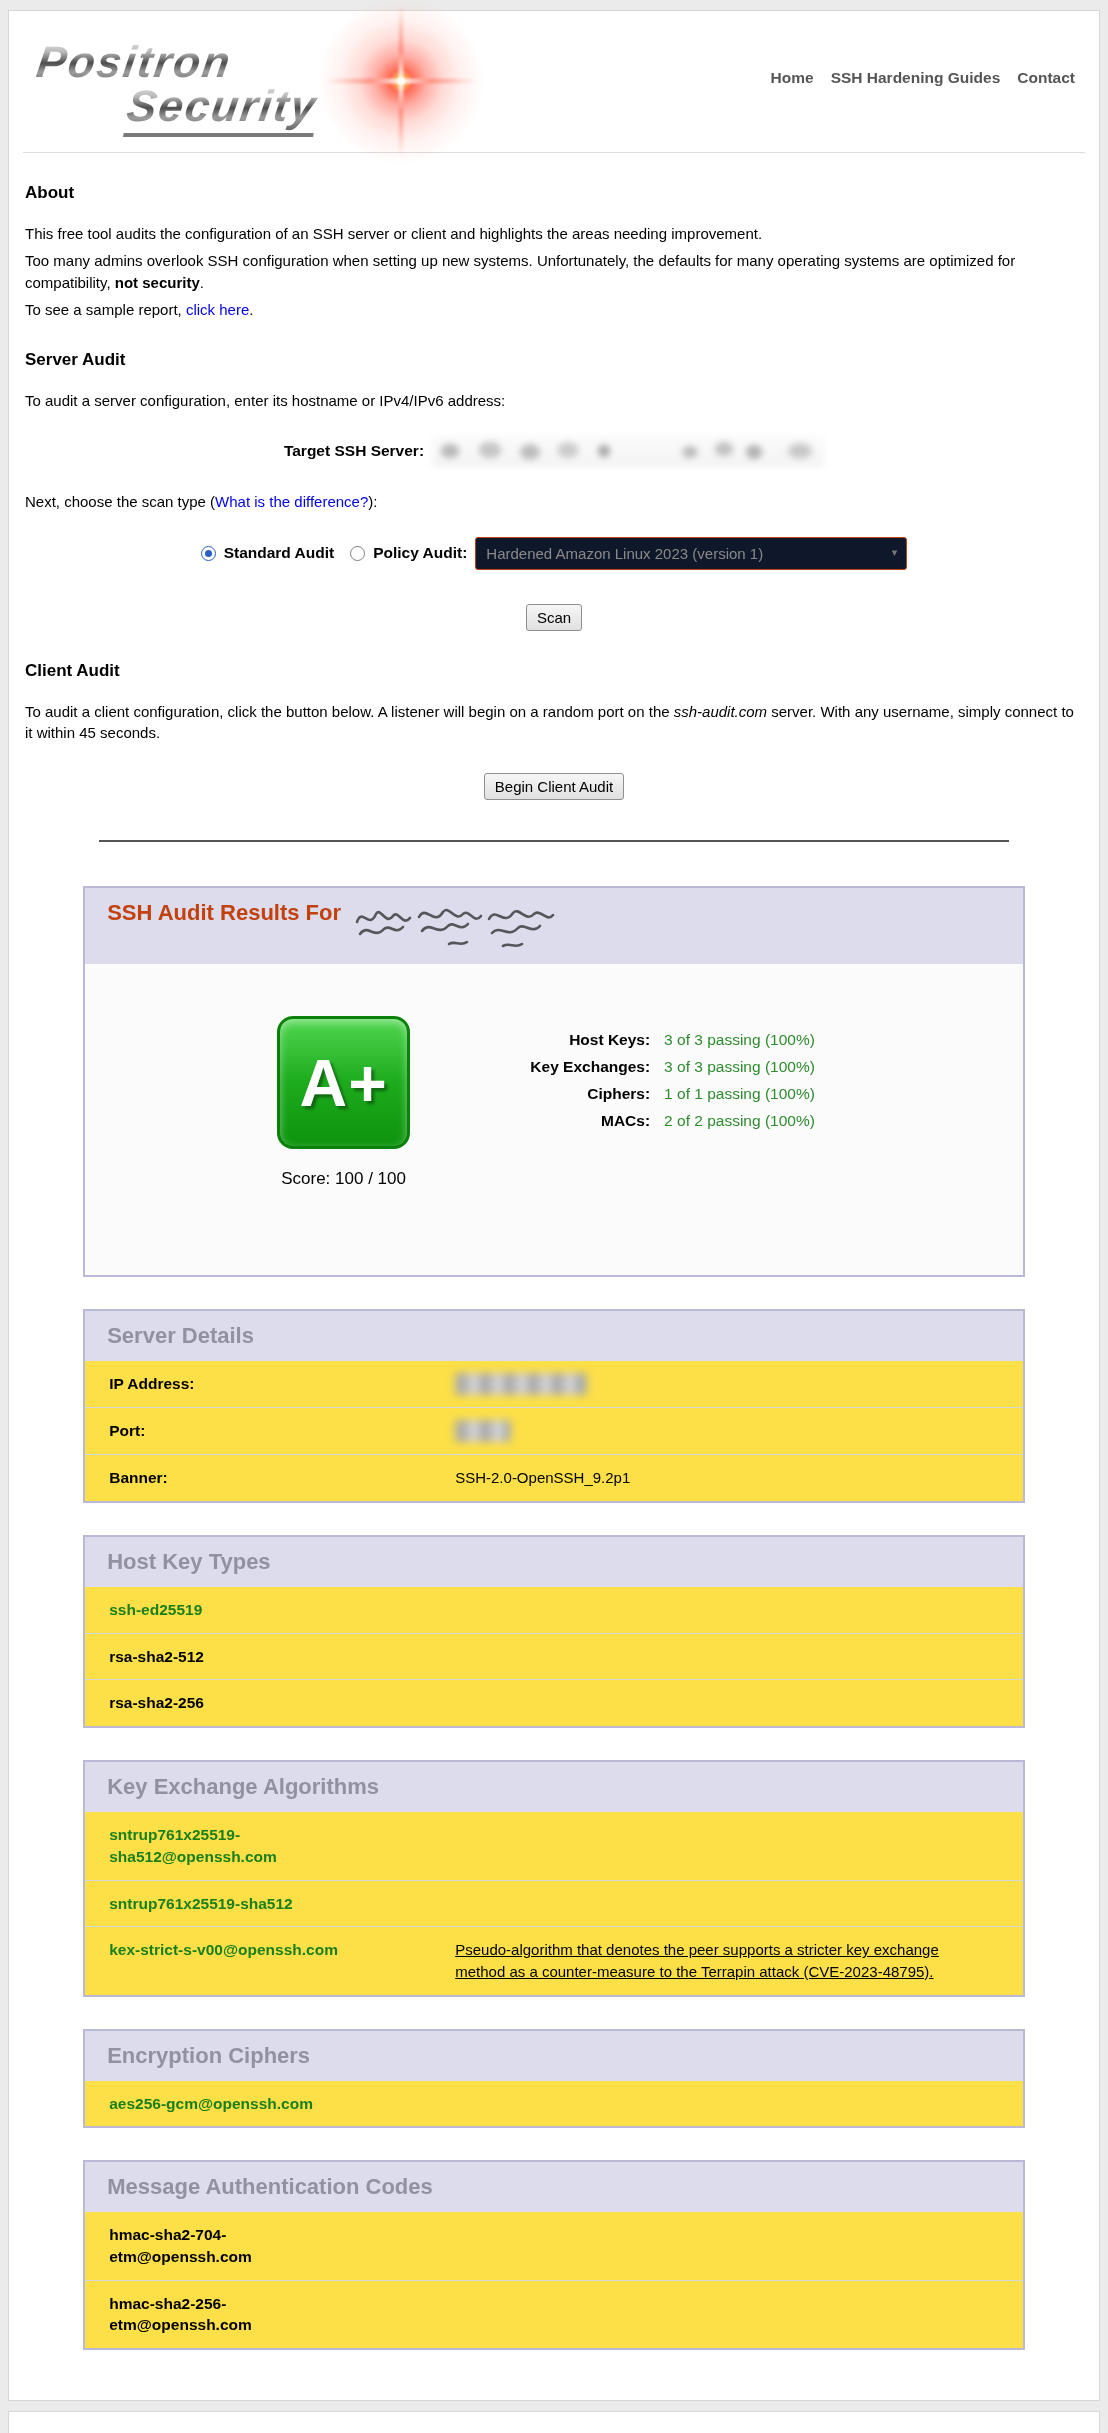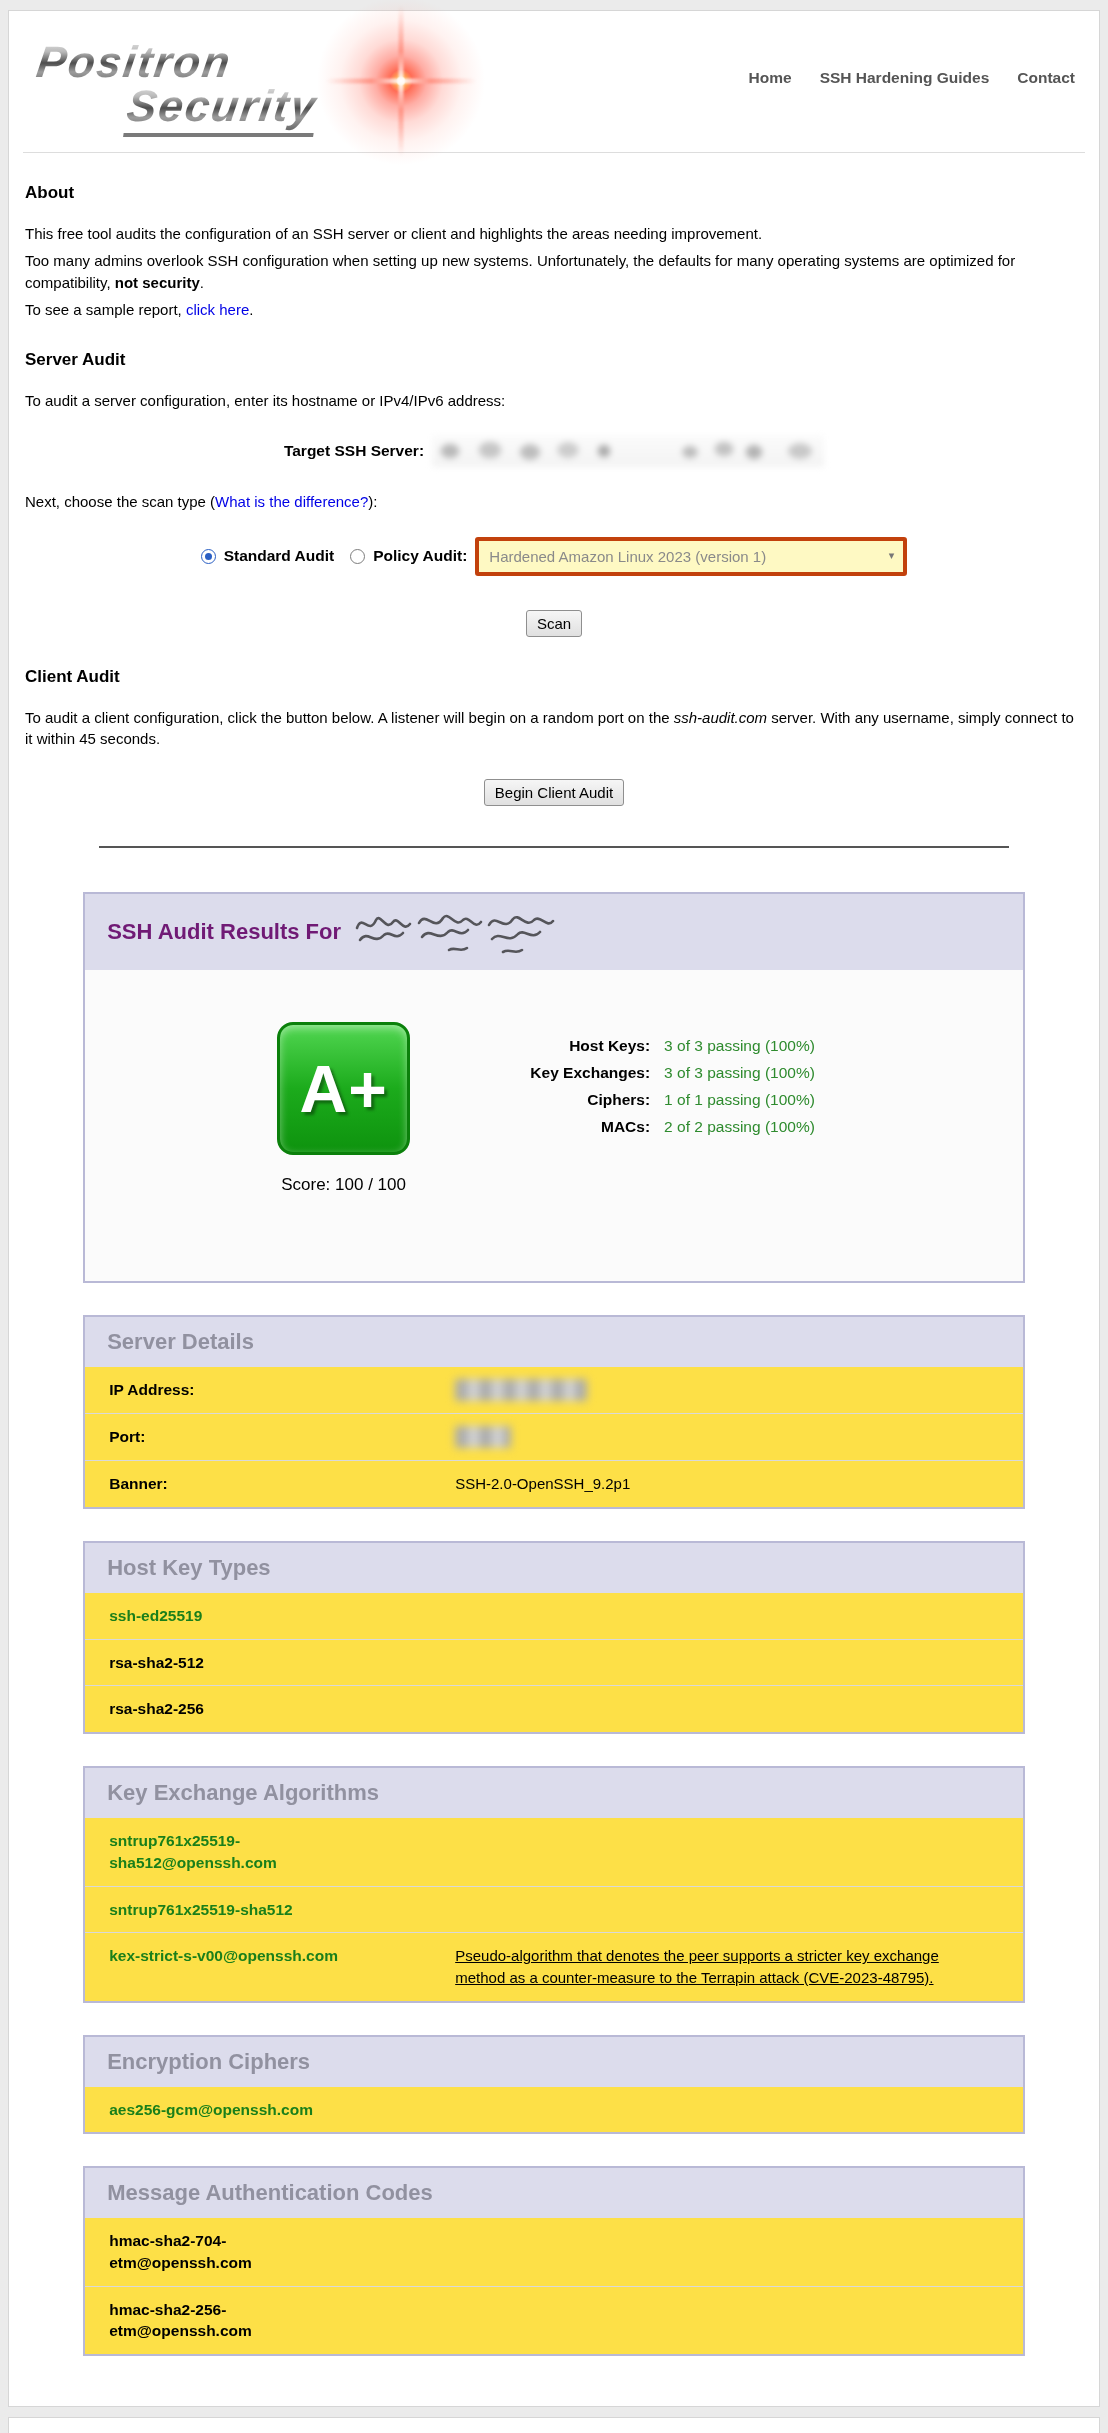--- a/index.html
+++ b/index.html
@@ -30,21 +30,21 @@
     background:
       radial-gradient(circle at 50% 50%, rgba(255,255,210,0.95) 0 2.5%, rgba(255,160,60,0.9) 4%, rgba(255,60,30,0.75) 9%, rgba(255,60,40,0.42) 20%, rgba(255,90,70,0.22) 33%, rgba(255,130,110,0.10) 48%, rgba(255,150,130,0) 66%);
   }
   .starburst::before, .starburst::after {
     content:""; position:absolute; left:50%; top:50%;
   }
   .starburst::before { width:150px; height:5px; transform:translate(-50%,-50%);
     background:linear-gradient(90deg,transparent,rgba(255,120,100,.55) 30%,rgba(255,255,255,.95) 50%,rgba(255,120,100,.55) 70%,transparent); filter:blur(1px); }
   .starburst::after { width:5px; height:150px; transform:translate(-50%,-50%);
     background:linear-gradient(180deg,transparent,rgba(255,120,100,.55) 30%,rgba(255,255,255,.95) 50%,rgba(255,120,100,.55) 70%,transparent); filter:blur(1px); }
-  nav { position:absolute; right:10px; top:58px; display:flex; gap:28px; }
+  nav { position:absolute; right:10px; top:58px; display:flex; gap:17px; }
   .nav-link { font-weight:bold; color:#555; text-decoration:none; font-size:15.5px; cursor:pointer; }
   
   .text-wrap { padding:0 16px; }
   h2.sec { font-size:17px; font-weight:bold; margin:30px 0 20px; }
   p { margin:6px 0; line-height:1.42; }
   a.blue { color:#0000e6; text-decoration:none; cursor:pointer; }
   .form-row { display:flex; justify-content:center; align-items:center; gap:8px; margin:24px 0; }
   .form-label { font-weight:bold; font-size:15.5px; }
   .redacted-input { width:392px; height:32px; border-radius:2px; background:
       radial-gradient(ellipse 16px 12px at 18px 16px, #b9b9b9 58%, transparent 60%),
@@ -55,29 +55,29 @@
       radial-gradient(ellipse 13px 10px at 258px 17px, #bcbcbc 58%, transparent 60%),
       radial-gradient(ellipse 16px 12px at 292px 14px, #c2c2c2 58%, transparent 60%),
       radial-gradient(ellipse 14px 12px at 322px 17px, #b3b3b3 58%, transparent 60%),
       radial-gradient(ellipse 20px 13px at 368px 16px, #c8c8c8 58%, transparent 60%),
       linear-gradient(#fbfbfb,#f3f3f3);
     filter:blur(3px);
   }
   .radio { display:inline-block; width:15px; height:15px; border:1px solid #7d7d7d; border-radius:50%; background:#fff; position:relative; vertical-align:-3px; cursor:pointer; }
   .radio.checked { border-color:#2a5fc4; }
   .radio.checked::after { content:""; position:absolute; left:3px; top:3px; width:7px; height:7px; border-radius:50%; background:#2a5fc4; }
-  .select-box { position:relative; width:432px; padding:7px 30px 7px 10px; border:4px solid #c2410c; border-radius:3px; background:#fef9c3; color:#8a8a8a; font-size:15px; cursor:pointer; }
+  .select-box { position:relative; width:432px; padding:7px 30px 7px 10px; border:1px solid #c2410c; border-radius:3px; background:#0f172a; color:#8a8a8a; font-size:15px; cursor:pointer; }
   .select-chevron { position:absolute; right:9px; top:8px; color:#777; font-size:11px; }
   button.btn { font-family:inherit; font-size:15px; padding:4px 10px; border:1px solid #8f8f8f; border-radius:3px;
     background:linear-gradient(#f6f6f6,#e0e0e0); cursor:pointer; }
   hr.sep { border:none; border-top:2px solid #555; width:86%; margin:40px auto 44px; }
   
   .panel { width:89%; margin:0 auto 32px; border:2px solid #b9b9d6; background:#fbfbfb; }
   .panel-header { background:#dcdcec; padding:12px 22px; font-size:22px; font-weight:bold; color:#9191a0; position:relative; }
-  .panel-header.dark { color:#701a75; display:flex; align-items:center; gap:12px; }
+  .panel-header.dark { color:#c2410c; display:flex; align-items:flex-start; gap:12px; }
   .scribble { margin-top:2px; overflow:visible; }
   .panel-row { display:flex; padding:12px 24px; border-top:1px solid #d9d9d9; background:#fde047; line-height:1.4; }
   .panel-row:first-of-type { border-top:none; }
   .panel .panel-header + .panel-row { border-top:none; }
   .cell-name { flex:0 0 250px; margin-right:96px; font-weight:bold; font-size:15.5px; word-wrap:break-word; overflow-wrap:break-word; }
   .cell-note { flex:1; font-size:15px; line-height:1.45; padding-right:30px;text-decoration:underline; }
   .good { color:#1a7f1a; }
   .redact-bar { display:inline-block; height:22px; border-radius:2px; vertical-align:middle;
     background:repeating-linear-gradient(90deg,#adadad 0 13px,#d2d2d2 13px 24px); filter:blur(4px); }
   .redact-ip { width:132px; }

